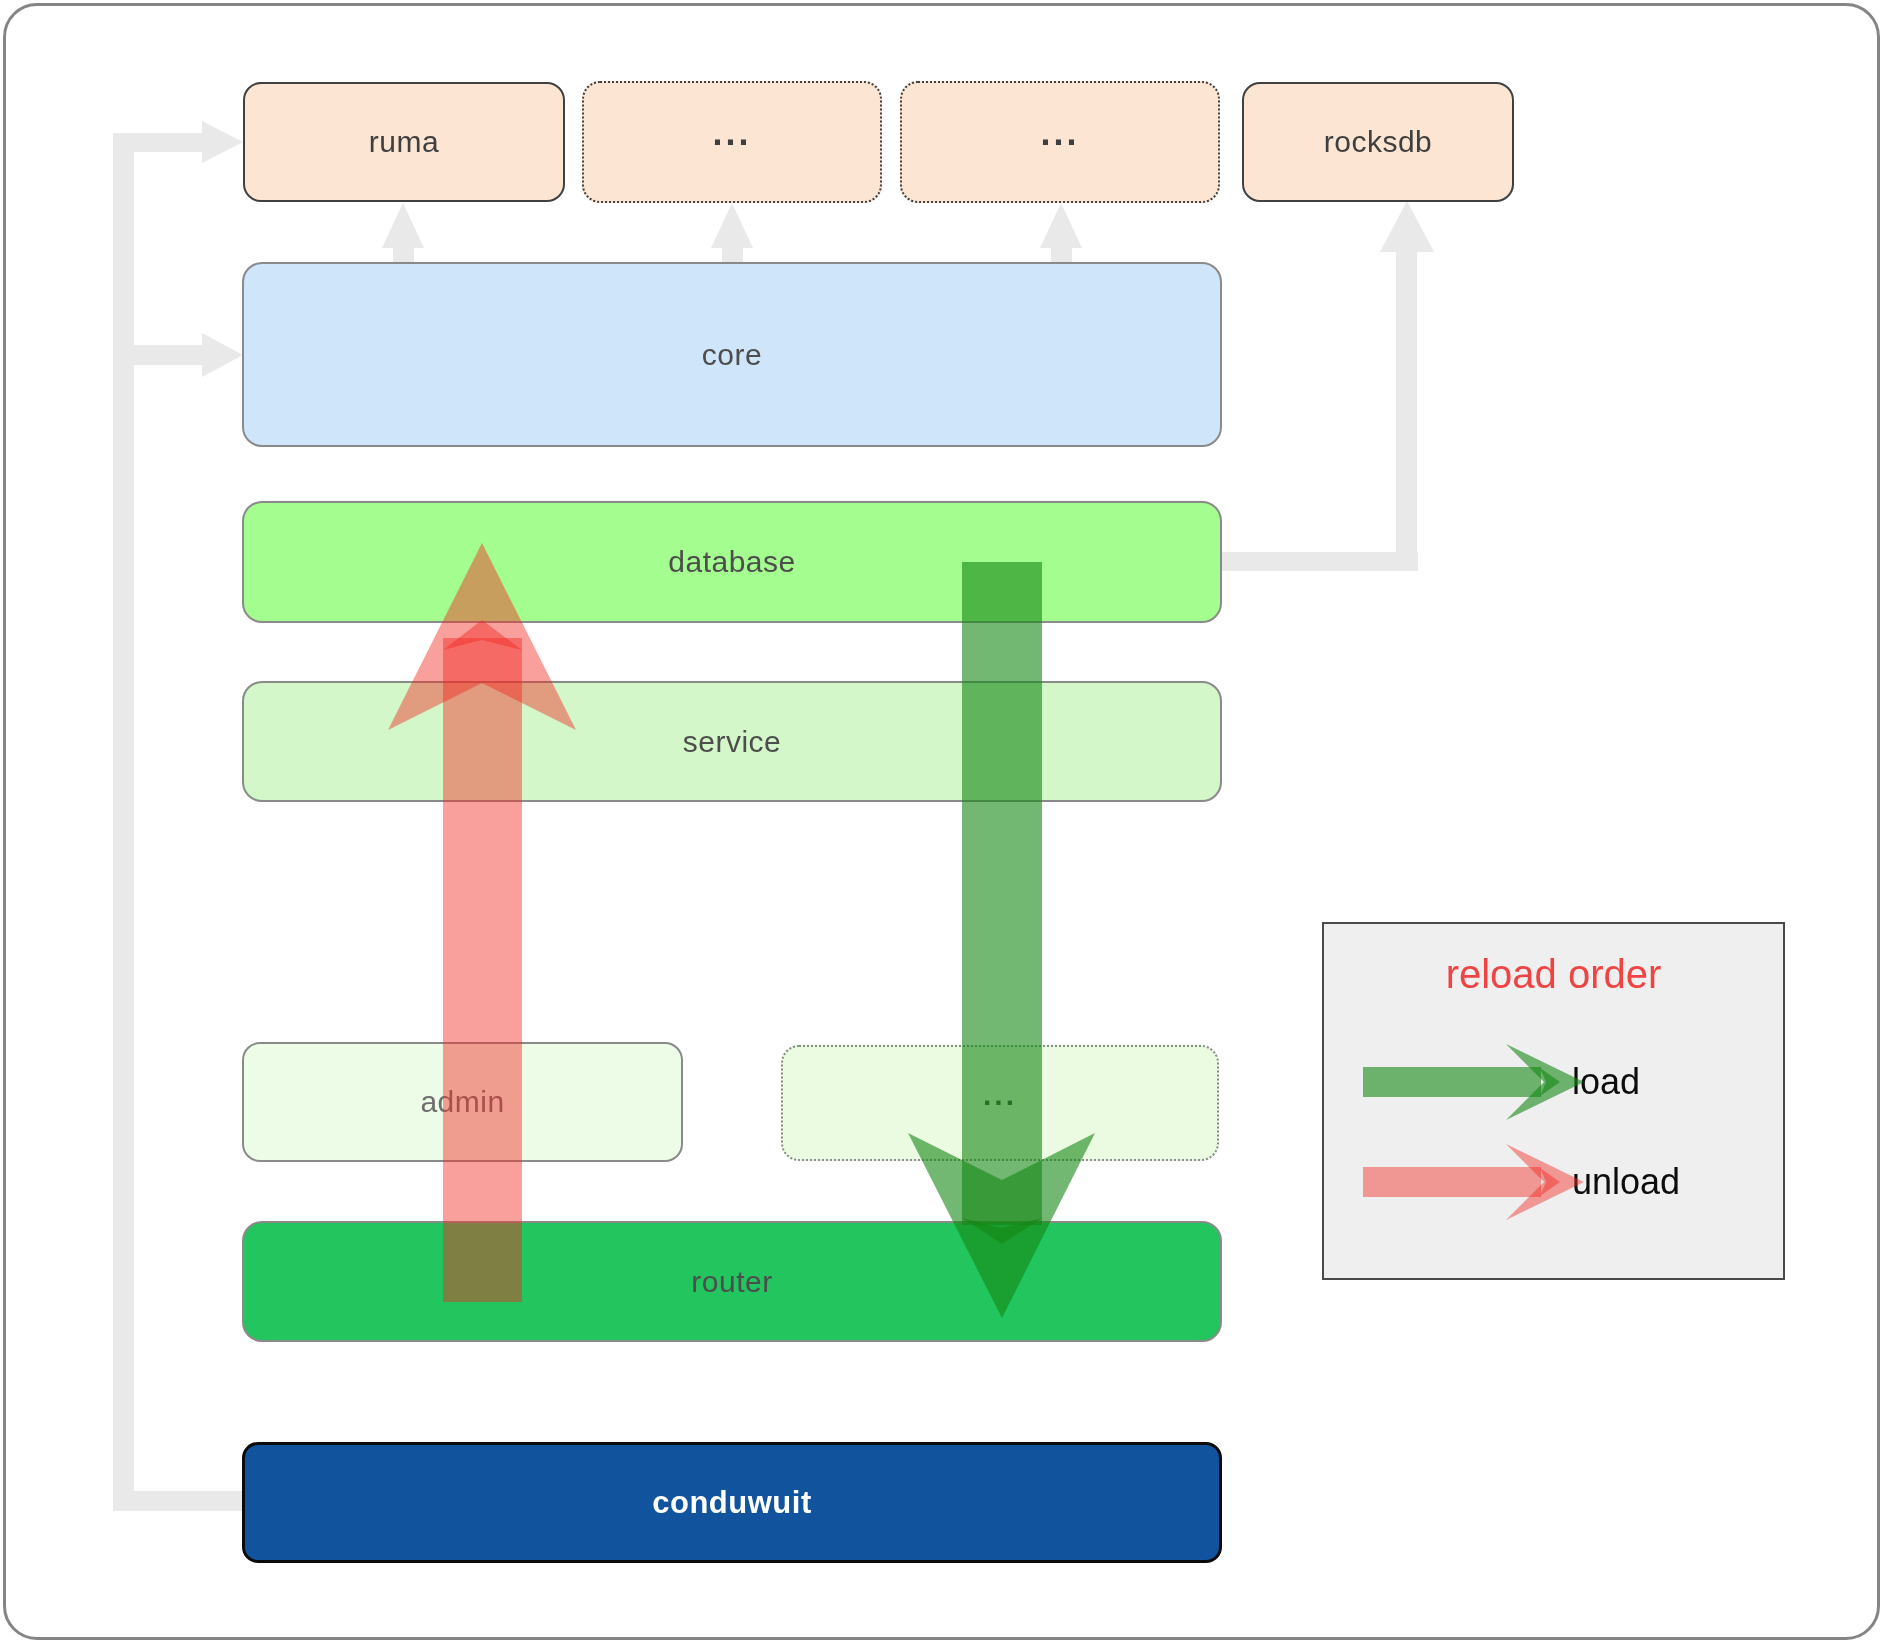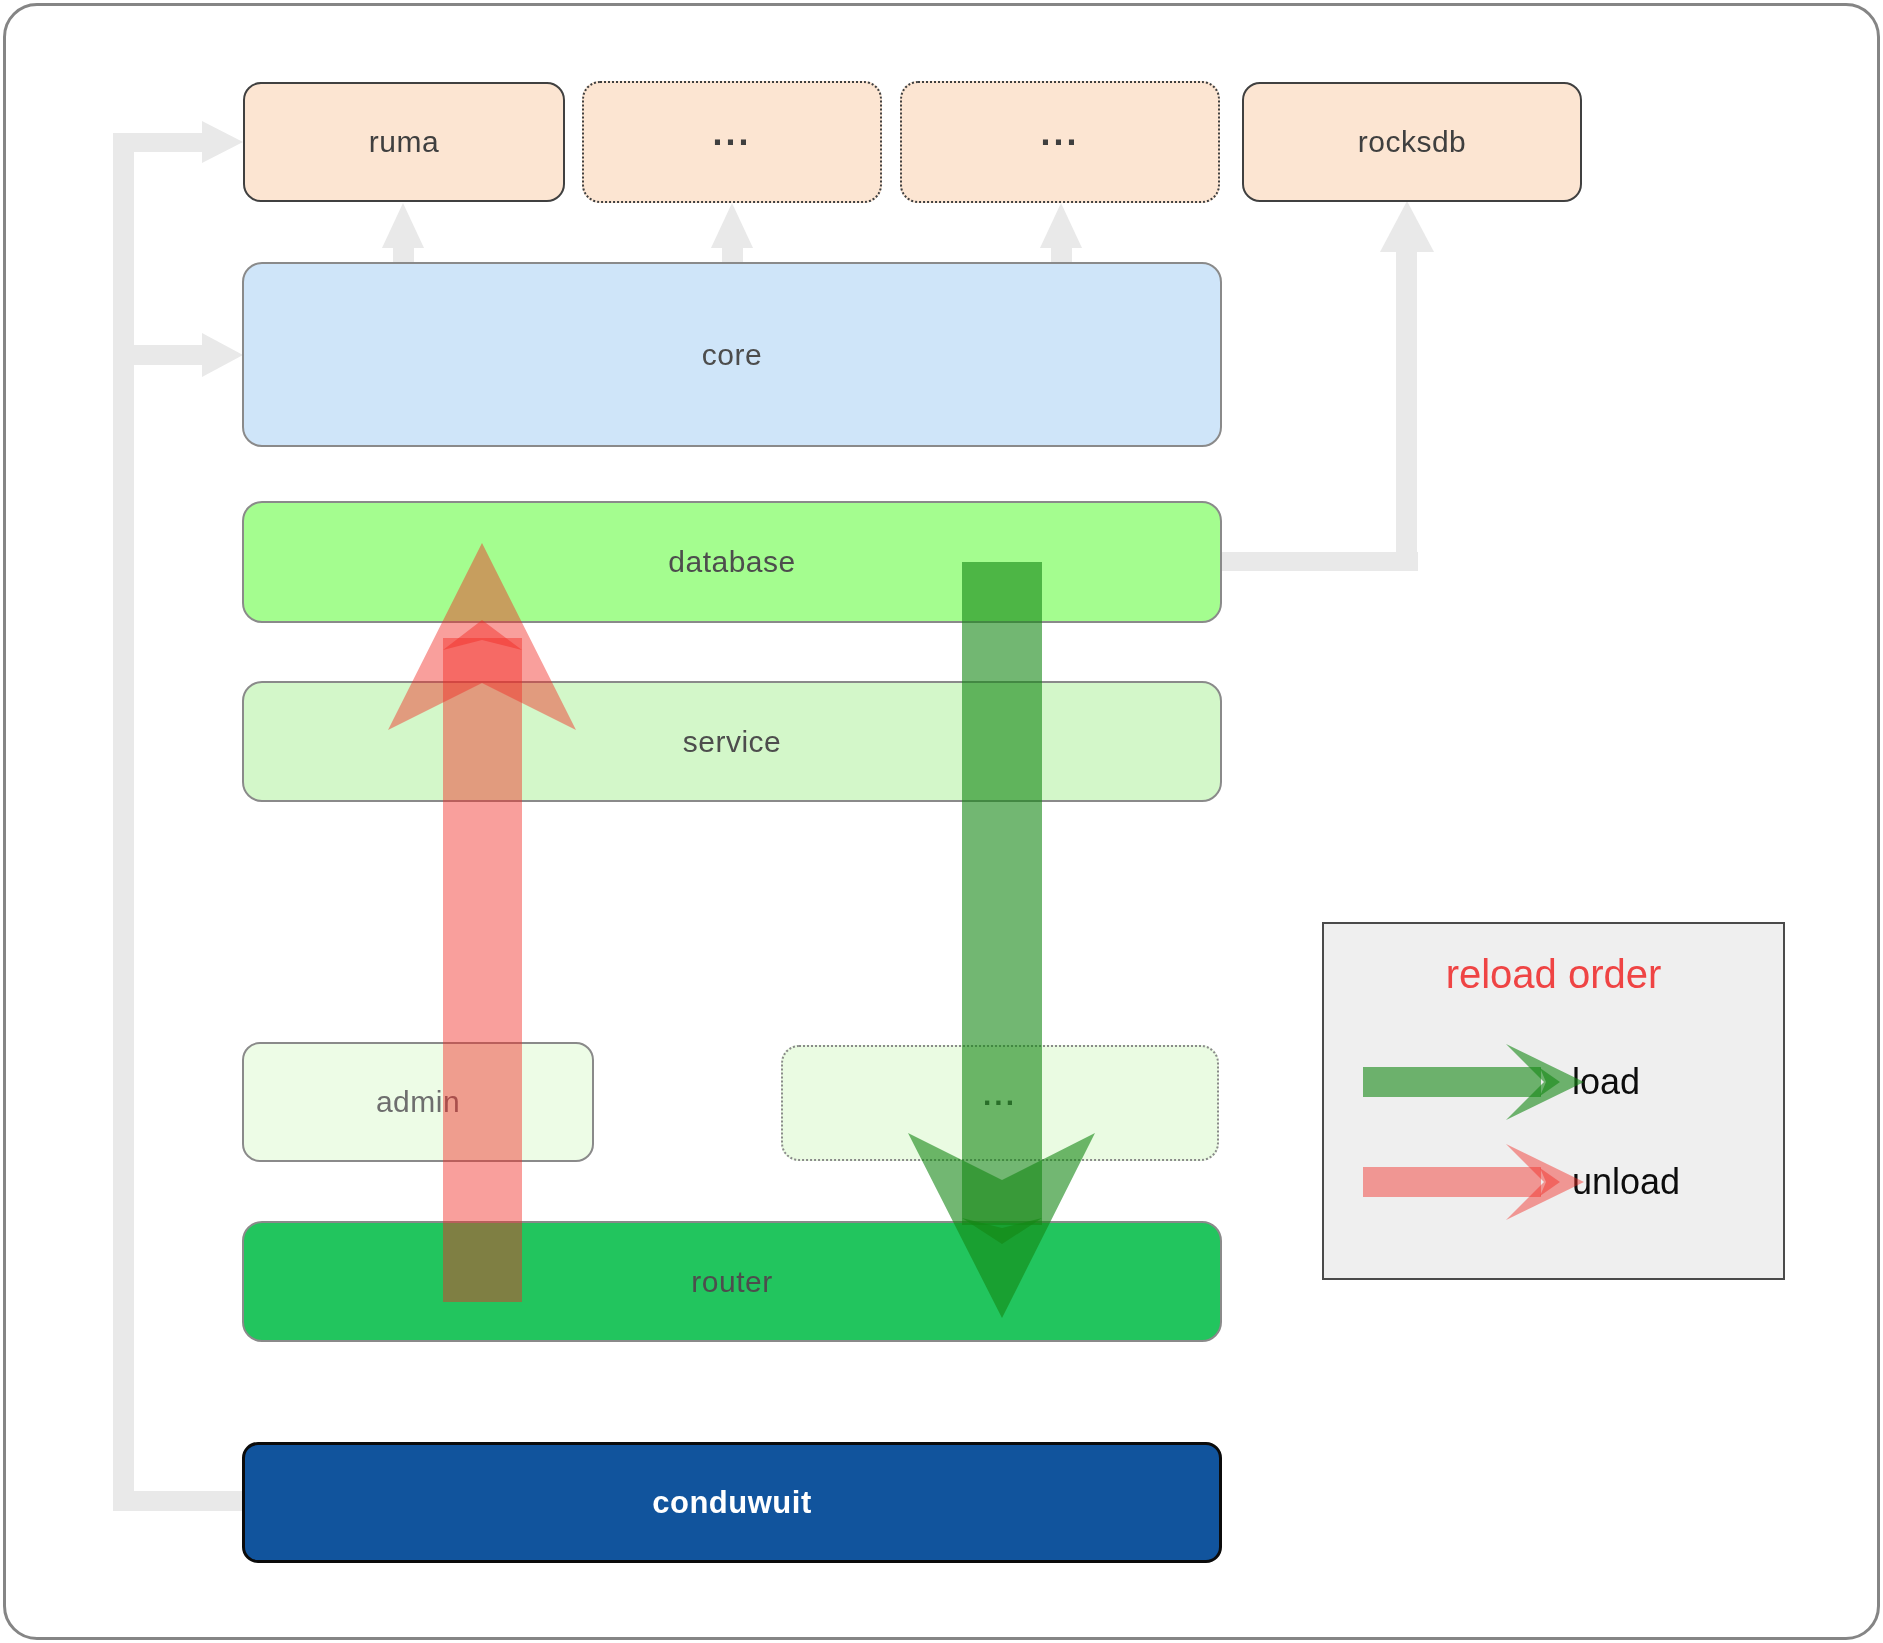--- a/index.html
+++ b/index.html
@@ -13,28 +13,28 @@
   }
   .box{
     position:absolute;display:flex;align-items:center;justify-content:center;
     box-sizing:border-box;border-radius:18px;
     font-size:30px;color:#4d4d4d;letter-spacing:0.5px;
   }
   
   .b-ruma     {left:243px;top:82px;width:322px;height:120px;background:#fce5d2;border:2.5px solid #404040;}
   .b-dots1    {left:582px;top:81px;width:300px;height:122px;background:#fce5d2;border:2.5px dotted #404040;}
   .b-dots2    {left:900px;top:81px;width:320px;height:122px;background:#fce5d2;border:2.5px dotted #404040;}
-  .b-rocksdb  {left:1242px;top:82px;width:340px;height:120px;background:#fce5d2;border:2.5px solid #404040;}
+  .b-rocksdb  {left:1242px;top:82px;width:272px;height:120px;background:#fce5d2;border:2.5px solid #404040;}
   .b-ruma, .b-rocksdb, .b-dots1, .b-dots2 {color:#3f3f3f;}
   
   .b-core     {left:242px;top:262px;width:980px;height:185px;background:#cfe5f9;border:2px solid #8a8a8a;border-radius:20px;}
   .b-database {left:242px;top:501px;width:980px;height:122px;background:#a4fd8f;border:2px solid #8a8a8a;border-radius:20px;}
   .b-service  {left:242px;top:681px;width:980px;height:121px;background:#d3f7c9;border:2px solid #8a8a8a;border-radius:20px;}
   .b-api      {left:242px;top:860px;width:980px;height:122px;background:#e1fad9;border:2px solid #8a8a8a;border-radius:20px;}
-  .b-admin    {left:242px;top:1042px;width:352px;height:120px;background:#edfce6;border:2px solid #8a8a8a;color:#6e6e6e;}
+  .b-admin    {left:242px;top:1042px;width:441px;height:120px;background:#edfce6;border:2px solid #8a8a8a;color:#6e6e6e;}
   .b-dots3    {left:781px;top:1045px;width:438px;height:116px;background:#eafbe2;border:2px dotted #8a8a8a;color:#4a4a4a;}
   .b-router   {left:242px;top:1221px;width:980px;height:121px;background:#22c55e;border:2px solid #8a8a8a;border-radius:20px;}
   .b-conduwuit{left:242px;top:1442px;width:980px;height:121px;background:#11549d;border:3px solid #0b0b0b;border-radius:16px;
                color:#ffffff;font-weight:600;font-size:31px;}
   .dots-label{font-weight:bold;font-size:36px;letter-spacing:3px;transform:translateY(-9px);}
   .dots-label.small{font-size:30px;transform:translateY(-8px);}
   
   .conn{position:absolute;background:#e9e9e9;}
   .tri{position:absolute;width:0;height:0;}
   .tri.right-ruma {left:202px;top:121px;border-top:21px solid transparent;border-bottom:21px solid transparent;border-left:41px solid #e9e9e9;}

